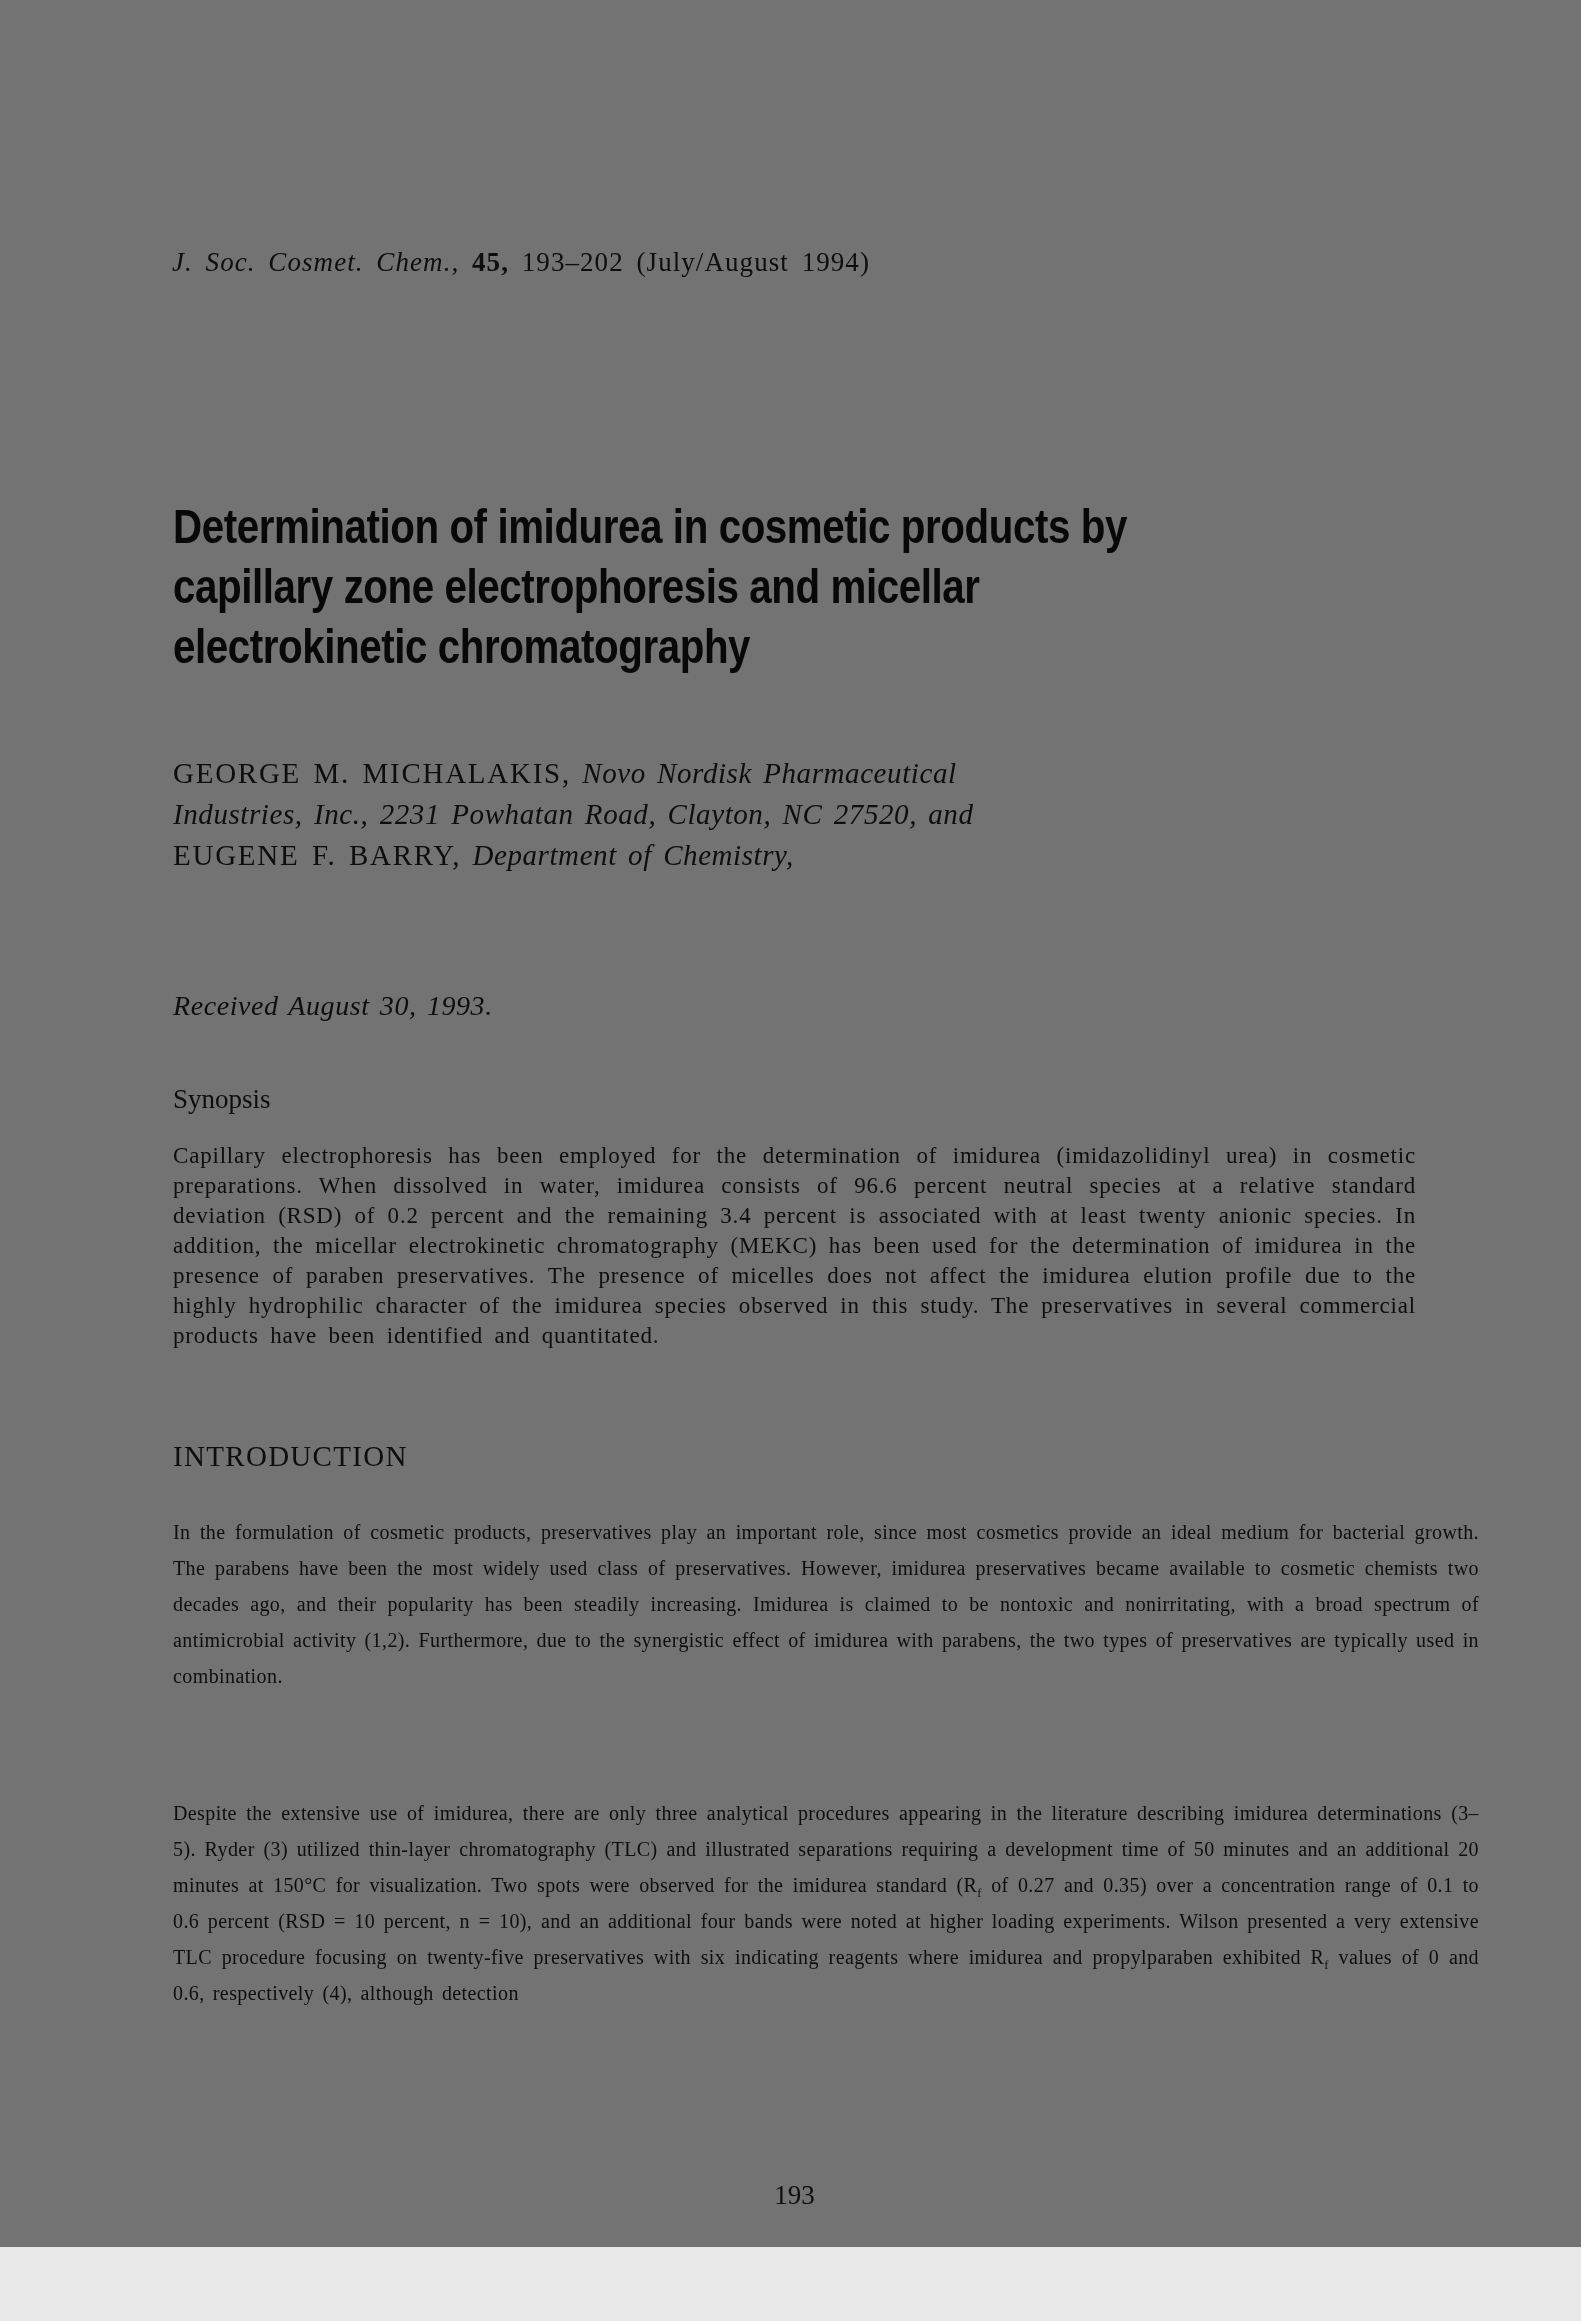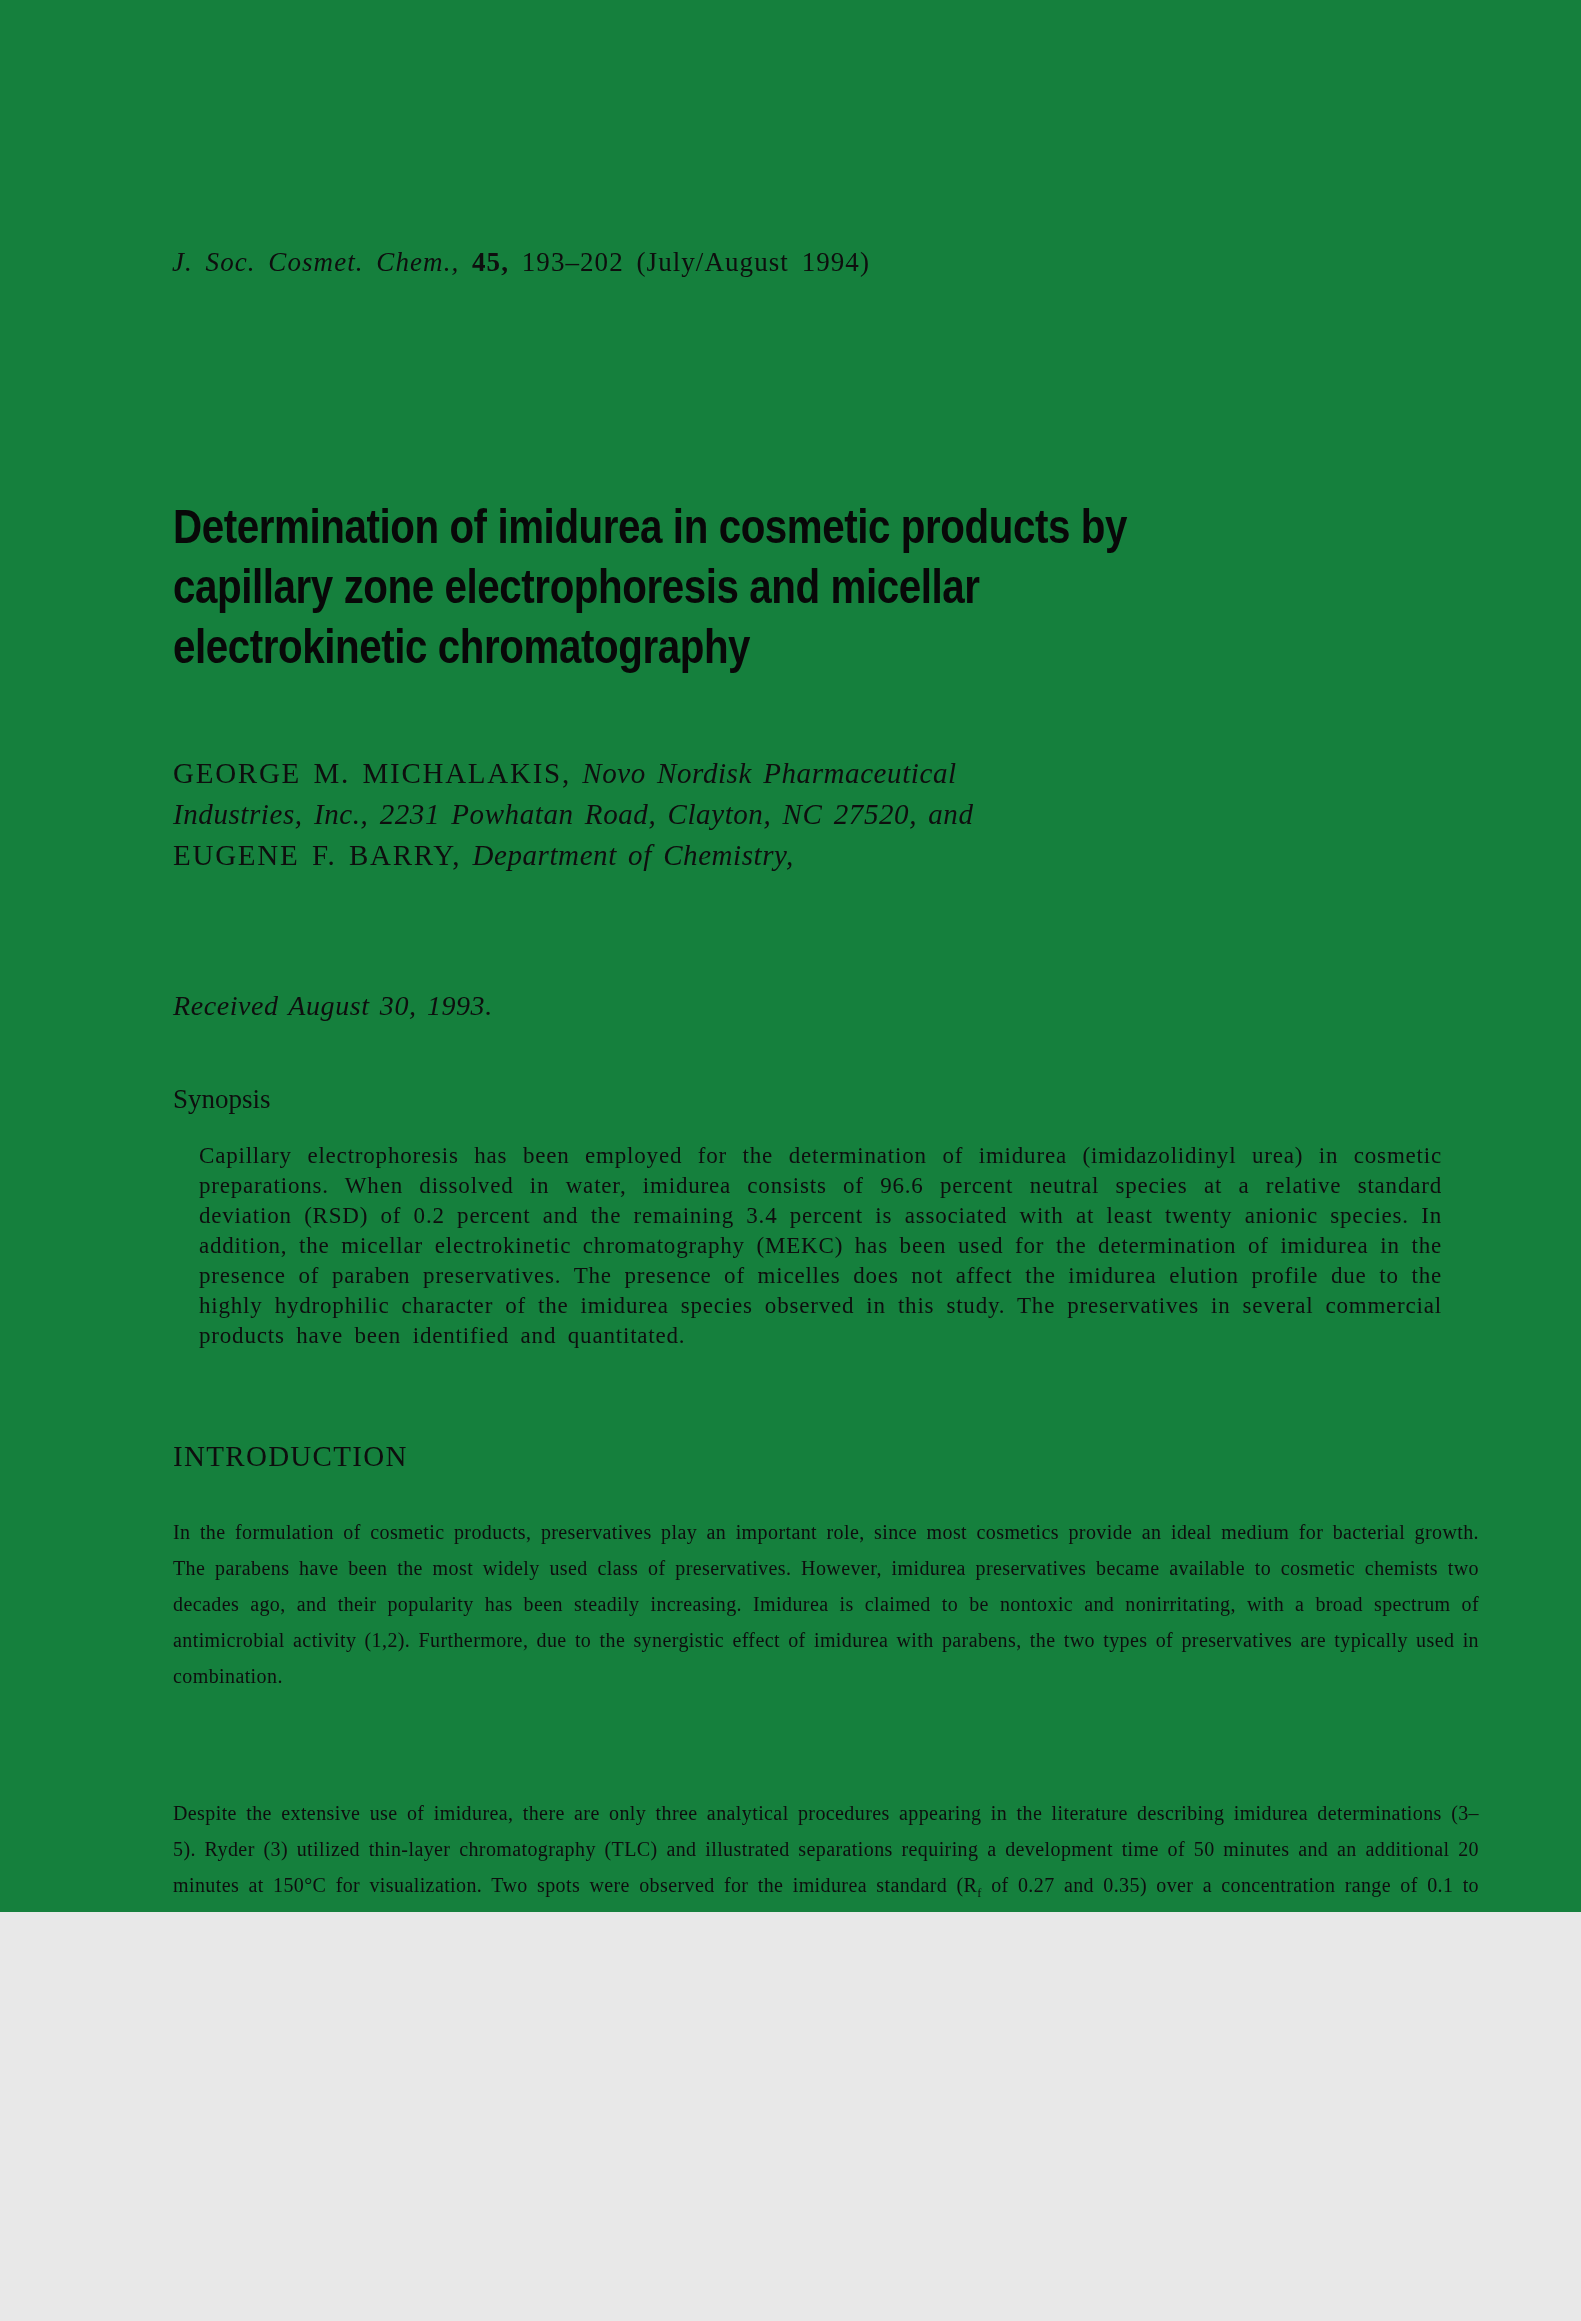--- a/index.html
+++ b/index.html
@@ -3,23 +3,23 @@
 <meta charset="utf-8">
 <style>
   html, body {
     margin: 0;
     padding: 0;
     background: #e8e8e8;
   }
   .page {
     position: relative;
     width: 1582px;
-    height: 1912px;
+    height: 2247px;
     margin: 0 auto;
-    background: #15803d;
+    background: #737373;
     color: #0e0e0e;
     font-family: "Liberation Serif", serif;
     overflow: hidden;
   }
   .journal-ref {
     position: absolute;
     left: 172px;
     top: 247px;
     font-size: 27px;
     letter-spacing: 0.04em;
@@ -73,21 +73,20 @@
   .synopsis-body {
     position: absolute;
     left: 173px;
     top: 1141px;
     width: 1243px;
     font-size: 23px;
     line-height: 30px;
     text-align: justify;
     letter-spacing: 0.035em;
     word-spacing: 0.22em;
-    margin-left: 26px;
   }
   .intro-heading {
     position: absolute;
     left: 173px;
     top: 1440px;
     font-size: 29px;
     letter-spacing: 0.045em;
   }
   .body-para {
     position: absolute;

